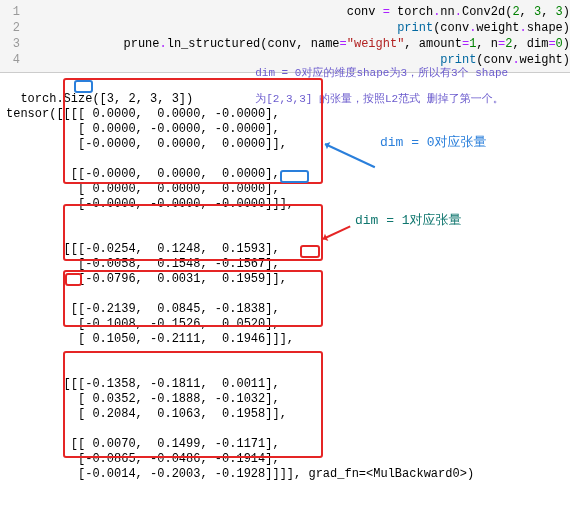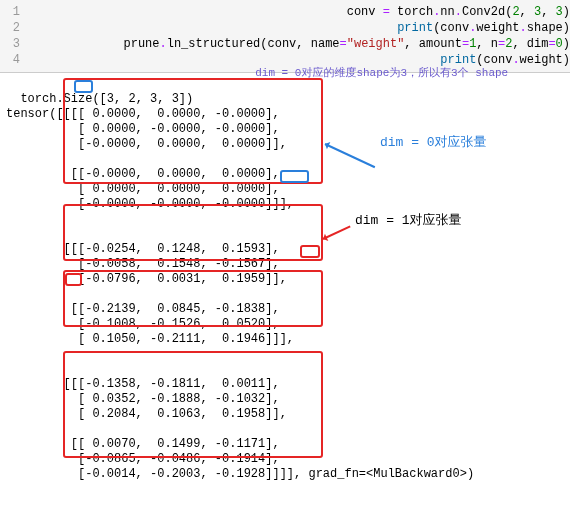--- a/index.html
+++ b/index.html
@@ -70,21 +70,21 @@
   .blue-2 { left: 280px; top: 97px; width: 29px; height: 13px; }
   .rs-1 { left: 300px; top: 172px; width: 20px; height: 13px; }
   .rs-2 { left: 65px; top: 200px; width: 17px; height: 13px; }
   .label {
     position: absolute;
     font-size: 13px;
     white-space: nowrap;
     text-align: center;
   }
   .label-blue { color: #2a7fdb; left: 380px; top: 62px; }
-  .label-red { color: #000000; left: 355px; top: 140px; }
+  .label-red { color: #0f766e; left: 355px; top: 140px; }
   .arrow-blue {
     position: absolute;
     left: 325px; top: 70px;
     width: 55px;
     height: 2px;
     border-top: 2px solid #2a7fdb;
     transform: rotate(25deg);
     transform-origin: left center;
   }
   .arrow-blue::before {
@@ -128,21 +128,21 @@
     <span class="code-content">prune<span class="kw-op">.</span>ln_structured(conv, name<span class="kw-op">=</span><span class="kw-str">"weight"</span>, amount<span class="kw-op">=</span><span class="kw-num">1</span>, n<span class="kw-op">=</span><span class="kw-num">2</span>, dim<span class="kw-op">=</span><span class="kw-num">0</span>)</span>
   </div>
   <div class="code-line">
     <span class="line-num">4</span>
     <span class="code-content"><span class="kw-builtin">print</span>(conv<span class="kw-op">.</span>weight)</span>
   </div>
 </div>
 
 <div class="annotation annot-1">
   <span>dim = 0对应的维度shape为3，所以有3个 shape</span><br>
-  <br>
+  <span>为[2,3,3] 的张量，按照L2范式 删掉了第一个。</span><br>
 </div>
 
 <div class="output">
   <span>torch.Size([3, 2, 3, 3])</span>
 <span>tensor([[[[ 0.0000,  0.0000, -0.0000],
           [ 0.0000, -0.0000, -0.0000],
           [-0.0000,  0.0000,  0.0000]],
 
          [[-0.0000,  0.0000,  0.0000],
           [ 0.0000,  0.0000,  0.0000],

